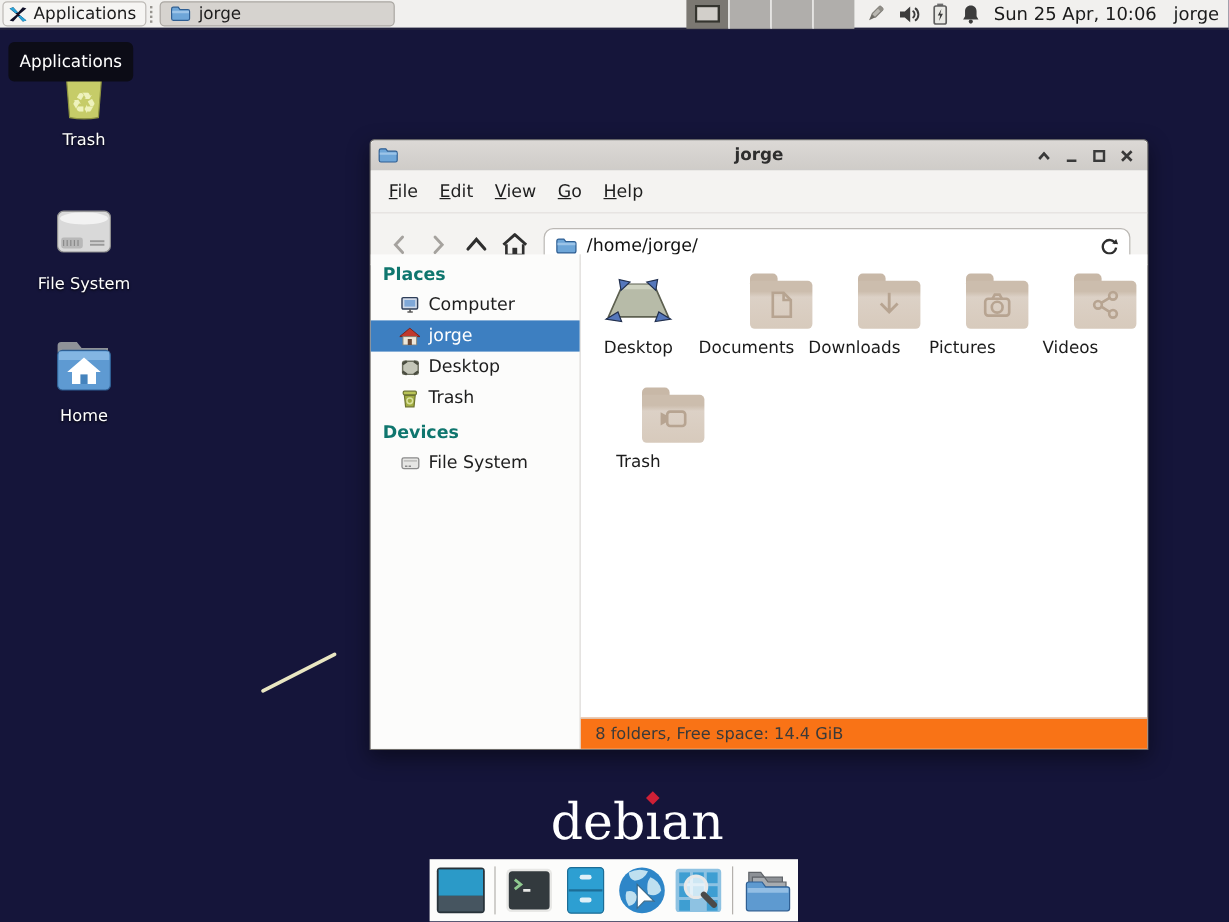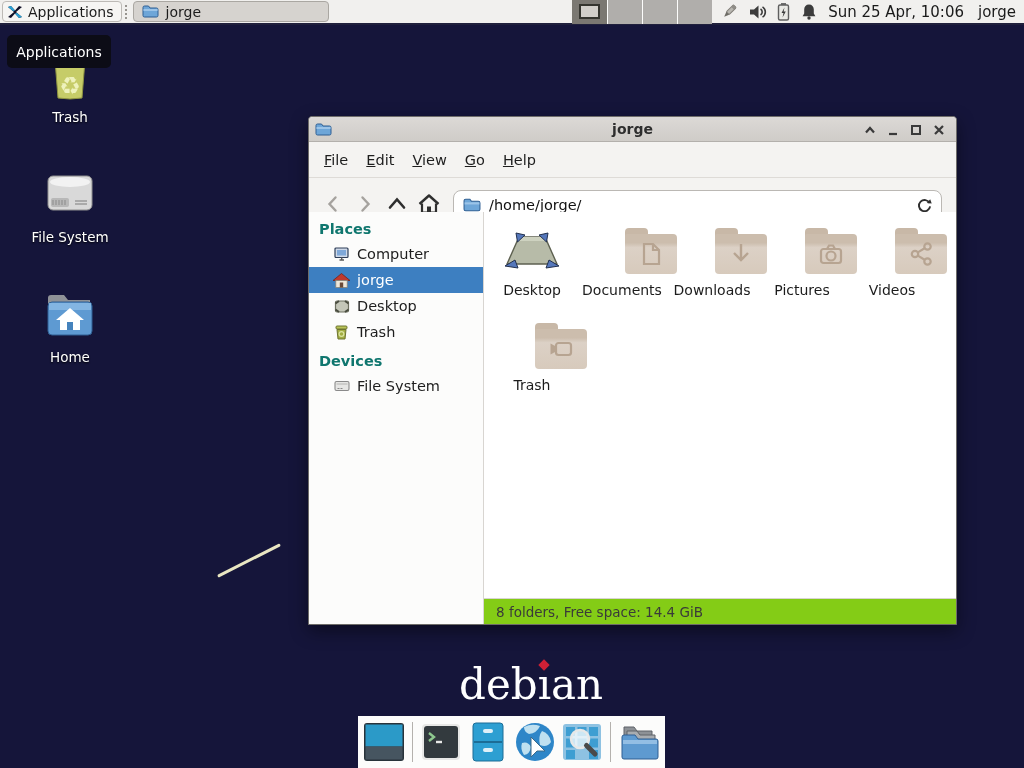--- a/index.html
+++ b/index.html
@@ -28,21 +28,21 @@
 
   
   .tooltip { position:absolute; left:7px; top:35px; width:104px; height:33px;
              background:#0c0c16; border-radius:5px; color:#fff; font-size:14px;
              display:flex; align-items:center; justify-content:center; z-index:40; }
 
   
   .desk-icon { position:absolute; width:104px; left:18px; display:flex; flex-direction:column;
                align-items:center; z-index:10; }
   .desk-icon .lbl { margin-top:5px; font-size:13.5px; color:#fff; text-shadow:0 1px 2px #000; }
-  .di-trash { top:50px; } .di-fs { top:168px; } .di-home { top:290px;text-align:center; }
+  .di-trash { top:50px; } .di-fs { top:168px; } .di-home { top:280px;text-align:center; }
   .trash-glyph { position:absolute; top:22px; left:0; right:0; text-align:center;
                  font-size:24px; color:#eef2bc; pointer-events:none; }
 
   .stray-line { position:absolute; left:214px; top:559px; width:70px; height:3px;
                 background:#e9e6c2; transform:rotate(-27deg); border-radius:2px; }
 
   
   .window { position:absolute; left:308px; top:116px; width:649px; height:509px;
             background:#fff; border:1px solid #6e6c69; border-radius:4px 4px 0 0;
             box-shadow:0 6px 18px rgba(0,0,0,.45); }
@@ -84,21 +84,21 @@
   .file-cell .flbl { margin-top:8px; font-size:14px; color:#1c1c1c; }
 
   .folder { position:relative; width:58px; height:46px; }
   .folder .tab { position:absolute; left:3px; top:0; width:23px; height:12px;
                  background:#c8b8a7; border-radius:4px 4px 0 0; }
   .folder .fbody { position:absolute; left:3px; top:6px; width:52px; height:40px;
                    background:linear-gradient(#ccbdad 0 22%, #dcd1c6 34%, #d7cabc);
                    border-radius:2px 4px 4px 4px; }
   .folder svg { position:absolute; left:13px; top:12px; }
 
-  .statusbar { position:absolute; left:0; right:0; bottom:0; height:26px; background:#84cc16;
+  .statusbar { position:absolute; left:0; right:0; bottom:0; height:26px; background:#f97316;
                border-top:1px solid #d8d5d1; display:flex; align-items:center;
                font-size:13.5px; color:#3a3a3a; padding-left:12px; }
 
   
   .debian-logo { position:absolute; left:459px; top:660px; color:#fff;
                  font-family:"DejaVu Serif", serif; font-size:42px; letter-spacing:0; }
   .debian-logo .iwrap { position:relative; }
   .debian-logo .diamond { position:absolute; left:2px; top:1px; width:8px; height:8px;
                           background:#cf2036; transform:rotate(45deg); }
 

